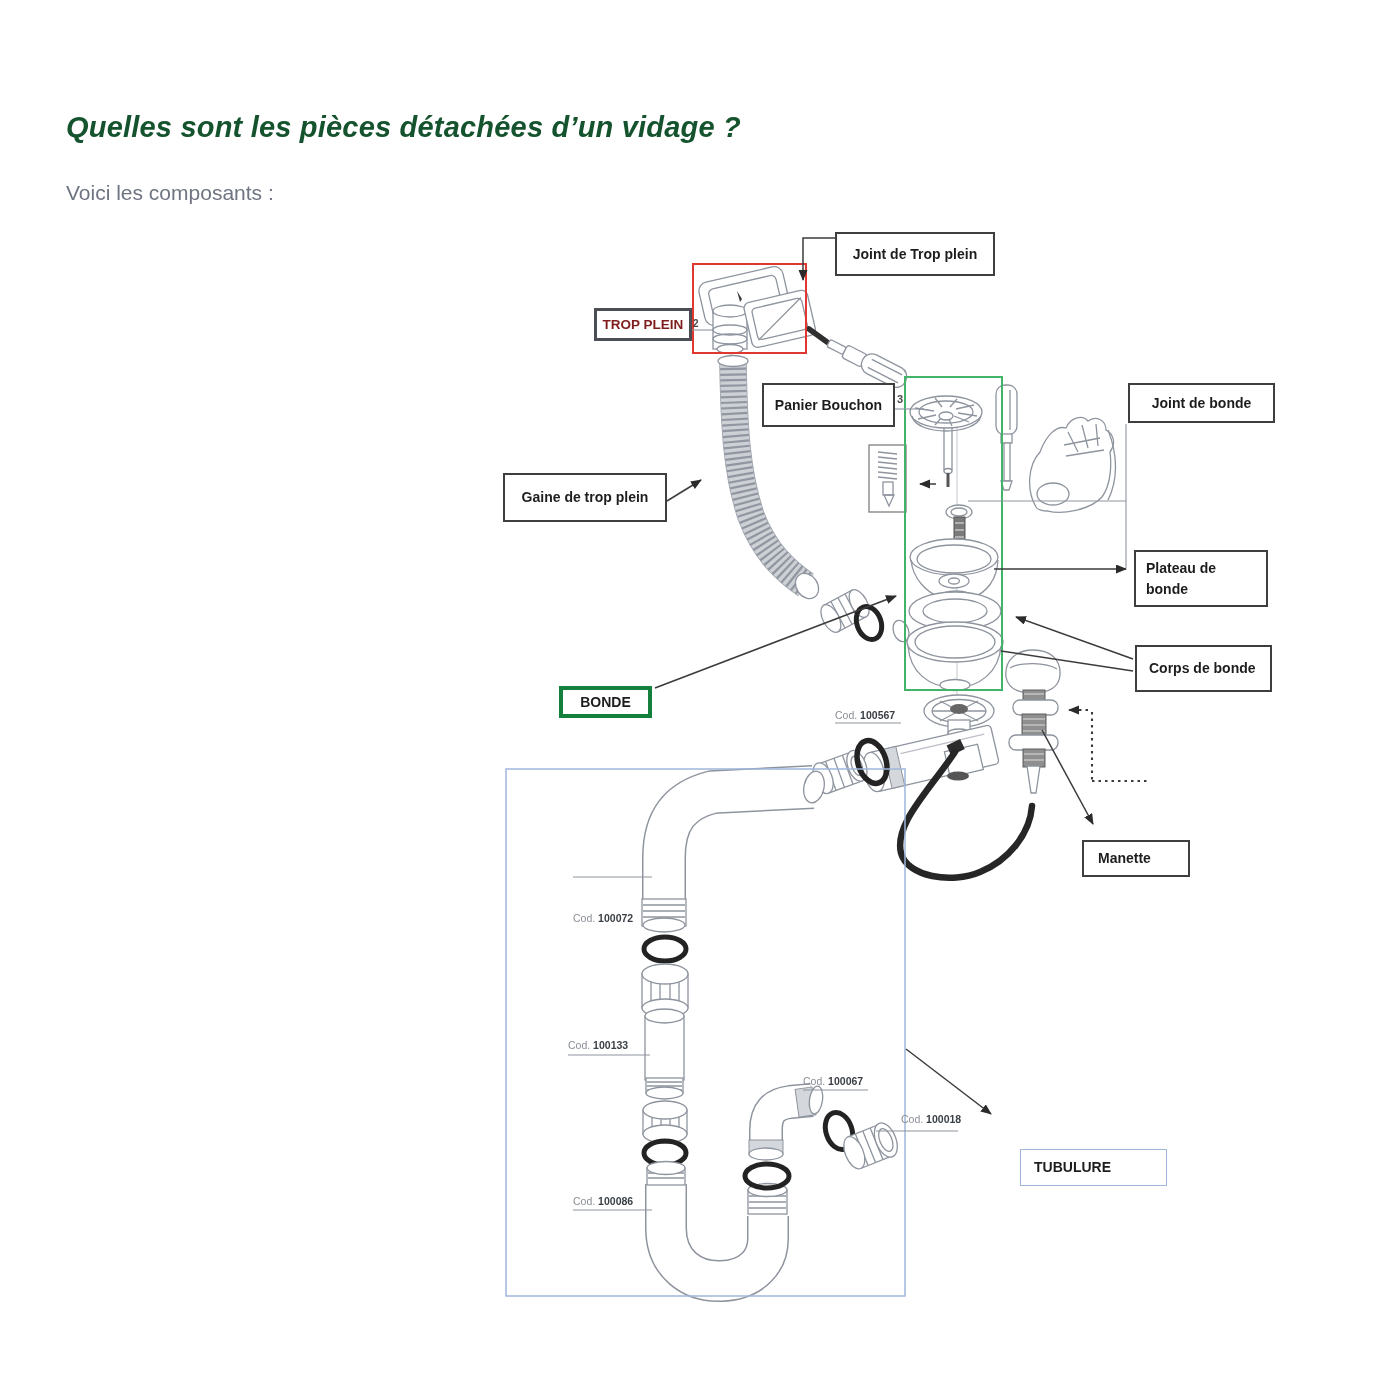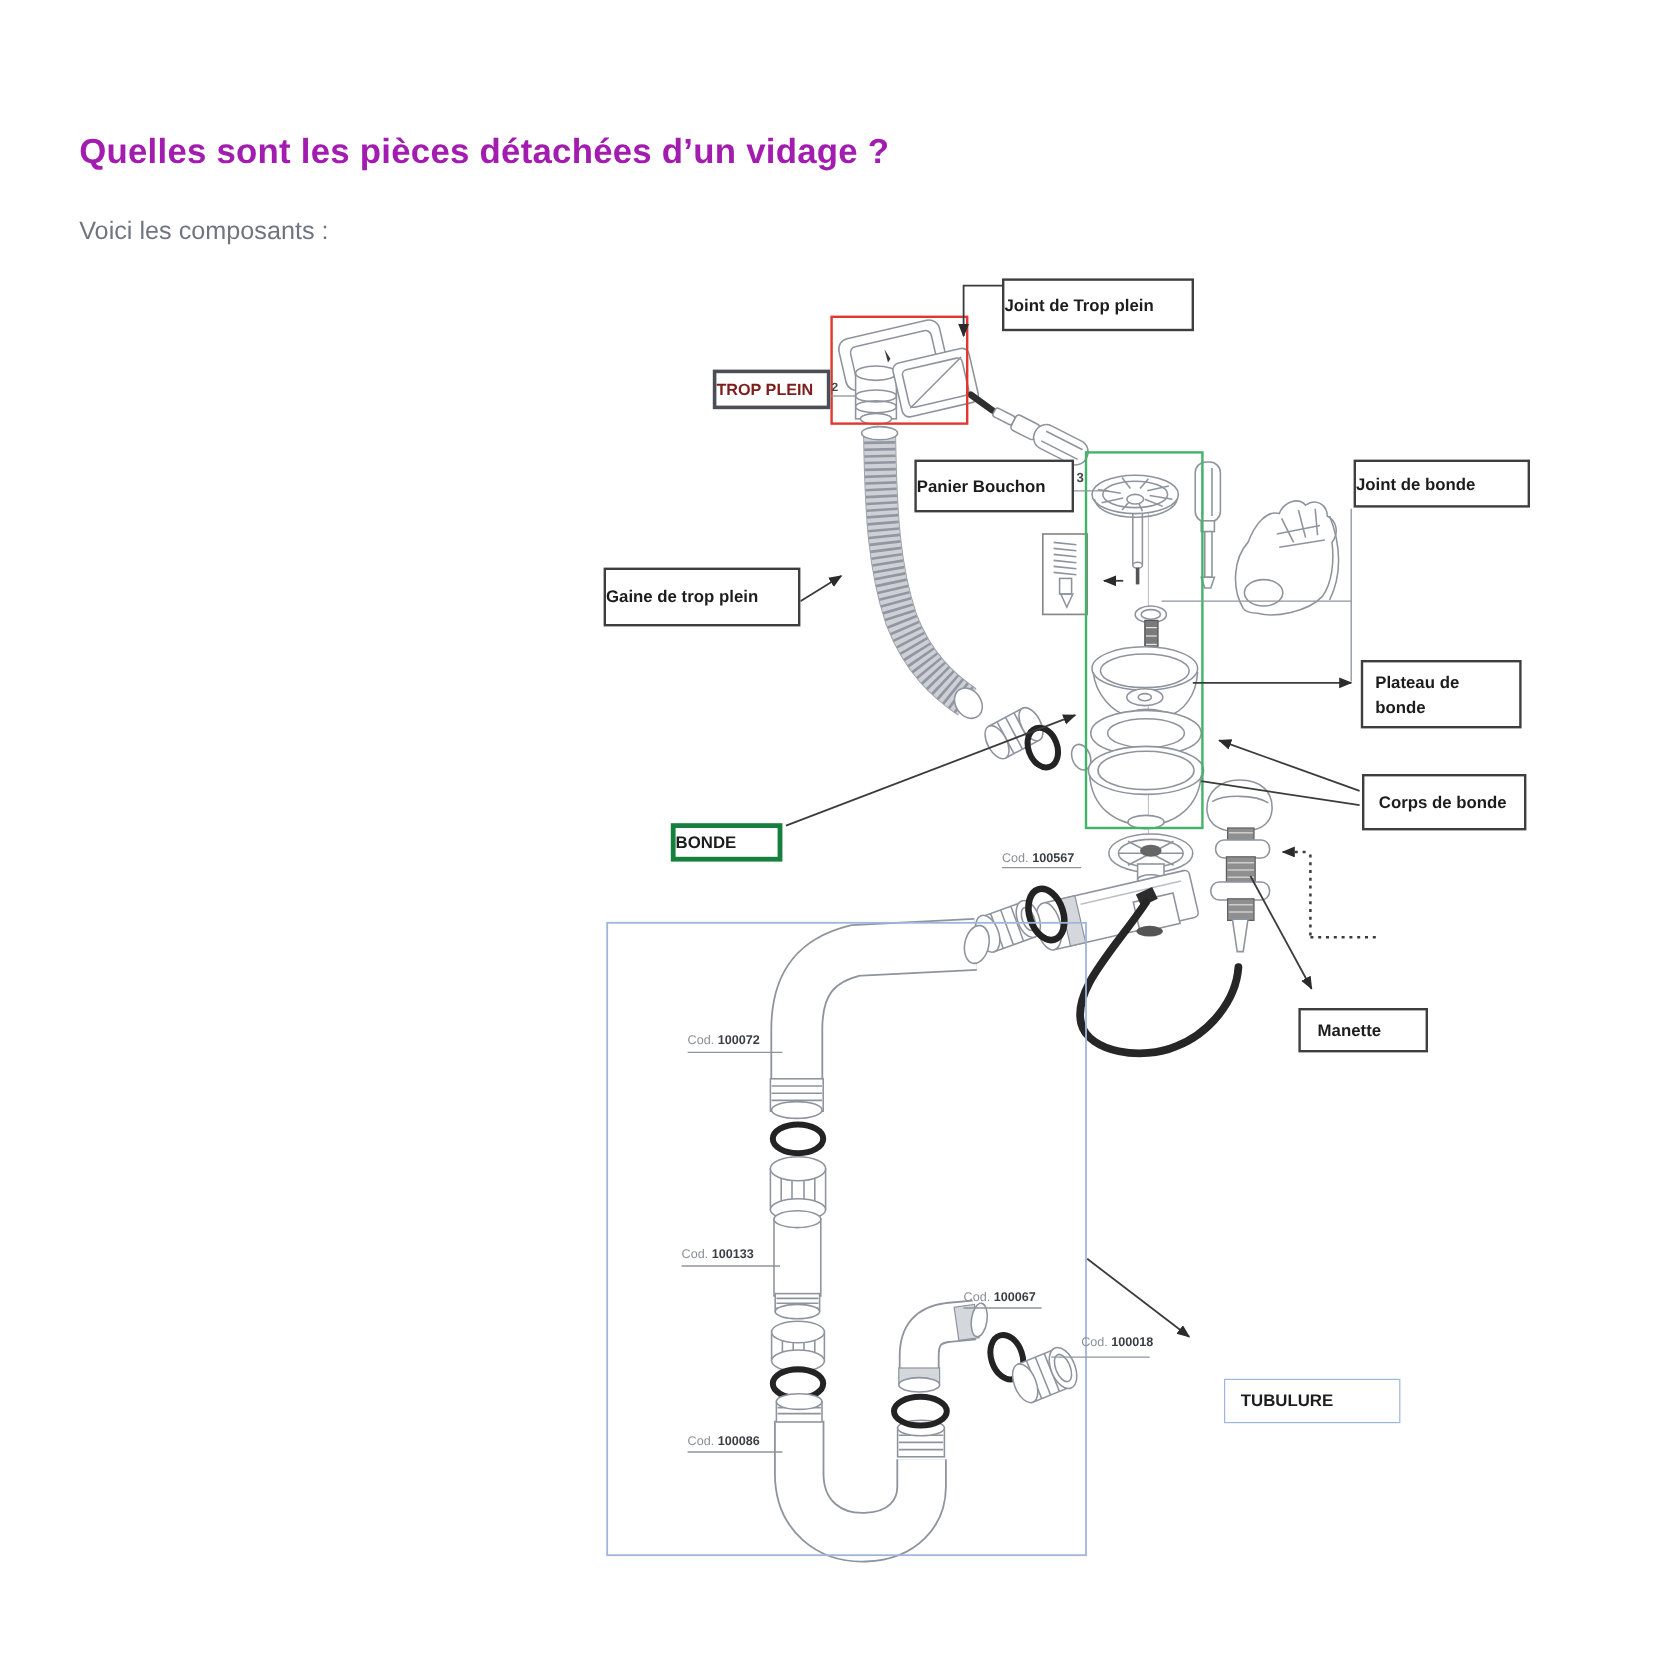--- a/index.html
+++ b/index.html
@@ -2,41 +2,41 @@
 <html><head>
 <meta charset="utf-8">
 <style>
   html,body{margin:0;padding:0;}
   body{
     width:1400px;height:1400px;background:#ffffff;position:relative;
     font-family:"Liberation Sans", sans-serif;overflow:hidden;
   }
   .page-title{
     position:absolute;left:66px;top:92px;font-size:29px;font-weight:600;
-    color:#a21caf;letter-spacing:.2px;
+    color:#14532d;letter-spacing:.2px;font-style:italic;
   }
   .page-subtitle{
     position:absolute;left:66px;top:160px;font-size:21px;font-weight:400;
     color:#6e7481;
   }
   svg.diagram{position:absolute;left:0;top:0;z-index:1;}
   
   .s{stroke:#8e949e;fill:none;stroke-width:1.3;}
   .sf{stroke:#8e949e;fill:#ffffff;stroke-width:1.3;}
   .thin{stroke:#bdc1c8;stroke-width:.9;fill:none;}
   .ldr{stroke:#3b3b3b;stroke-width:1.5;fill:none;}
   .gldr{stroke:#8e949e;stroke-width:1.1;fill:none;}
   .dot{stroke:#3b3b3b;stroke-width:2.1;stroke-dasharray:2.5 4;fill:none;}
   .oring{stroke:#232323;fill:none;}
   .band{fill:#d4d7db;stroke:#8e949e;stroke-width:1;}
   .darkfill{fill:#8f8f8f;stroke:#5f5f5f;stroke-width:1;}
   
   .callout{
     position:absolute;z-index:3;background:#fff;border:2px solid #3e3e3e;
-    display:flex;align-items:center;justify-content:flex-start;
+    display:flex;align-items:center;justify-content:center;
     font-size:14px;font-weight:600;color:#1d1d1d;box-sizing:border-box;
     line-height:1.45;
   }
   .cod{
     position:absolute;z-index:3;font-size:10.5px;color:#8a8f96;white-space:nowrap;
   }
   .cod b{color:#3a3f45;font-weight:700;}
   .tinynum{position:absolute;z-index:3;font-size:10px;font-weight:700;color:#4a4a4a;}
 </style>
 </head>
@@ -395,21 +395,21 @@
 </div>
 
 <div class="callout" style="left:1020px;top:1108px;width:147px;height:37px;border:1.5px solid #9fb6da;justify-content:flex-start;padding-left:13px;margin-top:41px;">
   <span>TUBULURE</span>
 </div>
 
 <span class="cod" style="left:835px;top:709px;">
   <span>Cod.</span>
   <b>100567</b>
 </span>
-<span class="cod" style="left:573px;top:861px;text-align:right;">
+<span class="cod" style="left:573px;top:912px;text-align:right;">
   <span>Cod.</span>
   <b>100072</b>
 </span>
 <span class="cod" style="left:568px;top:1039px;">
   <span>Cod.</span>
   <b>100133</b>
 </span>
 <span class="cod" style="left:803px;top:1075px;">
   <span>Cod.</span>
   <b>100067</b>

